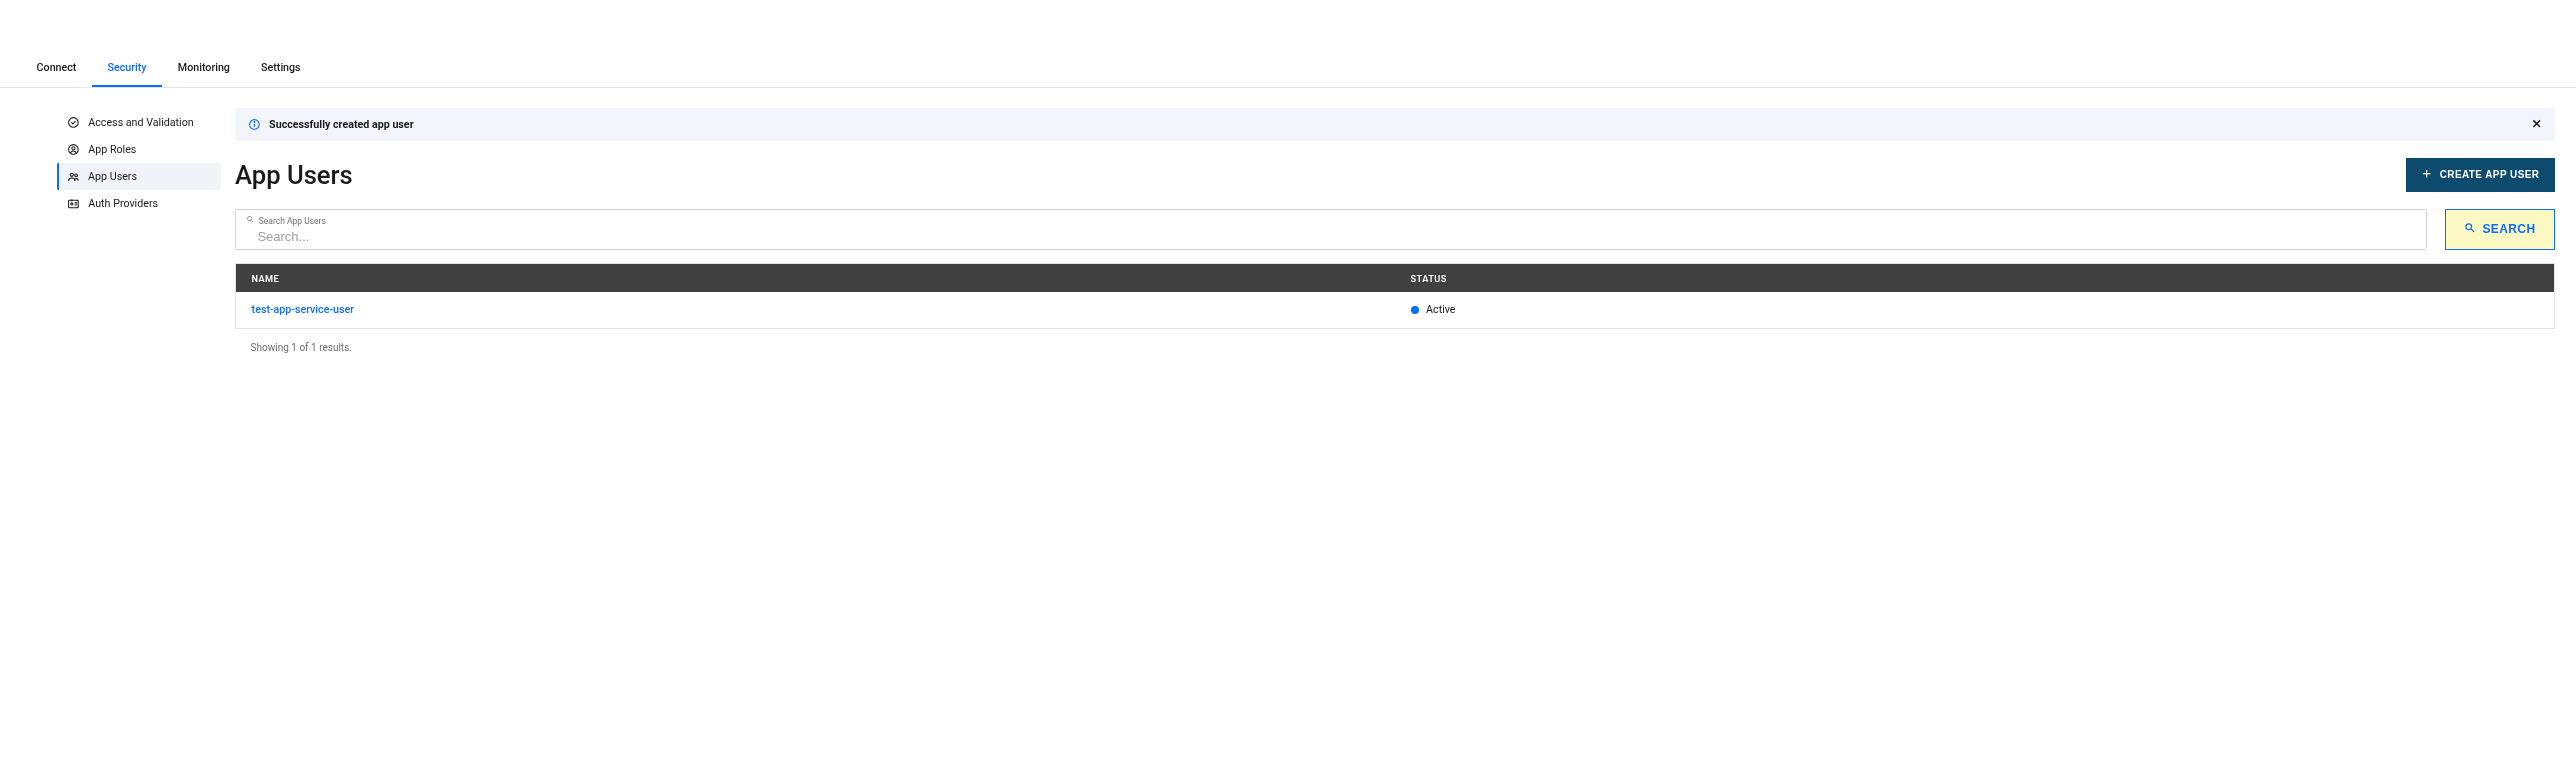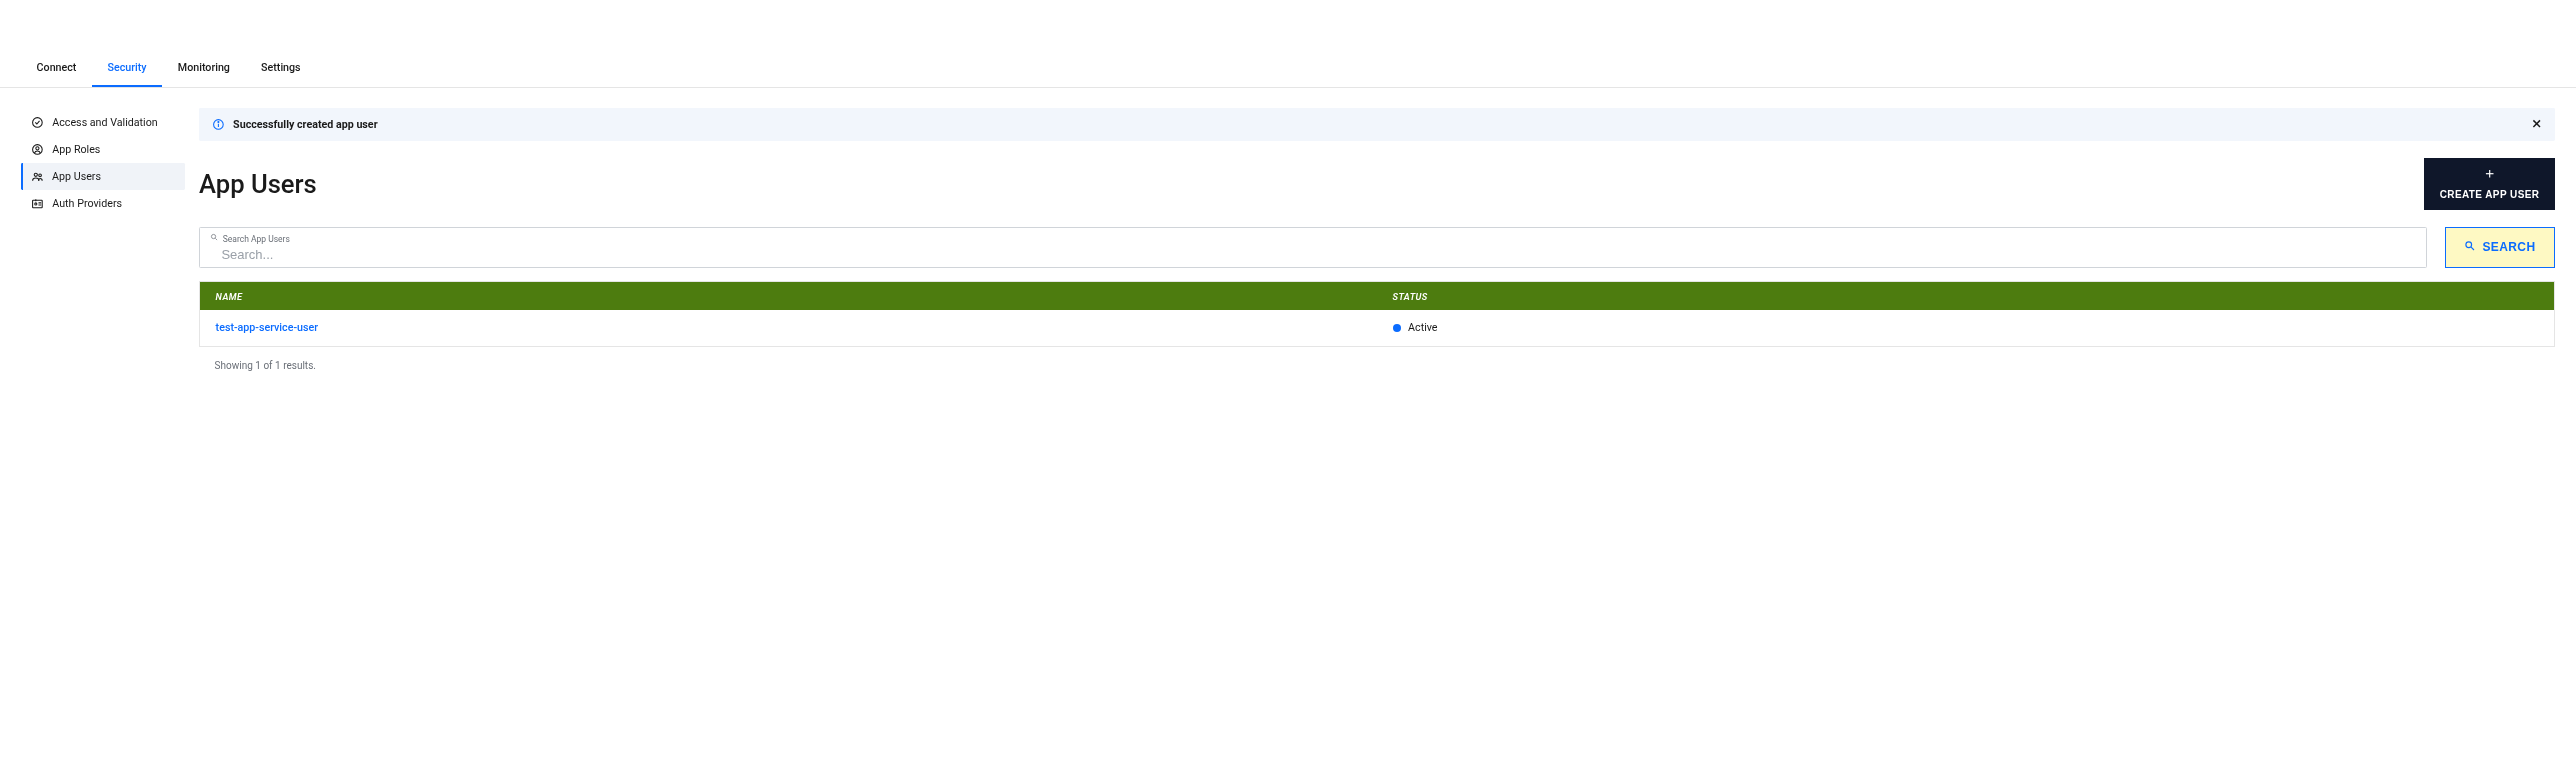--- a/index.html
+++ b/index.html
@@ -2,52 +2,52 @@
 <html style="font-size:11.4px"><head>
 <meta charset="utf-8">
 <style>
 * { box-sizing: border-box; margin: 0; padding: 0; }
 body { font-family: -apple-system, BlinkMacSystemFont, "Segoe UI", Roboto, Helvetica, Arial, sans-serif; background: #fff; color: #1a1a1a; }
 
 .top-tabs { display: flex; gap: 0; border-bottom: 0.7px solid #e5e5e5; padding: 0 21px; margin-top: 48px; }
 .top-tab { padding: 12.8px 15.6px 11.4px; font-size: 10.7px; font-weight: 500; cursor: pointer; border-bottom: 2.1px solid transparent; }
 .top-tab.active { color: #0b6cff; border-bottom-color: #0b6cff; }
 
-.layout { display: flex; }
+.layout { display: flex; margin-left: 36px; }
 .sidebar { width: 185px; padding: 21px 0 0 21px; }
 .sidebar-item { display: flex; align-items: center; gap: 8.5px; padding: 7px 10px; font-size: 10.7px; cursor: pointer; border-radius: 1.4px; }
 .sidebar-item.active { background: #f0f3f8; border-left: 2.1px solid #0b6cff; padding-left: 7.8px; }
 .sidebar-icon { width: 12.8px; height: 12.8px; display: inline-flex; align-items: center; justify-content: center; flex-shrink: 0; }
 .sidebar-icon svg { width: 12.8px; height: 12.8px; }
 
 .main { flex: 1; padding: 20px 21px 20px 14px; }
 
 .alert { display: flex; align-items: center; background: #f2f6fc; border-radius: 1.4px; padding: 8.5px 12.8px; margin-bottom: 17px; font-weight: bold; }
 .alert-icon { width: 12.8px; height: 12.8px; margin-right: 8.5px; color: #0b6cff; }
 .alert-msg { flex: 1; font-size: 10.7px; }
 .alert-close { cursor: pointer; font-size: 14px; font-weight: 700; }
 
 .header-row { display: flex; align-items: center; justify-content: space-between; margin-bottom: 17px; }
 .page-title { font-size: 25.6px; font-weight: 500; }
 
-.btn-primary { display: inline-flex; align-items: center; gap: 7px; background: #0f172a; color: #fff; border: none; padding: 10px 15.6px; font-size: 10px; font-weight: 600; letter-spacing: 0.4px; cursor: pointer; flex-direction: column; }
+.btn-primary { display: inline-flex; align-items: center; gap: 7px; background: #0c4a6e; color: #fff; border: none; padding: 10px 15.6px; font-size: 10px; font-weight: 600; letter-spacing: 0.4px; cursor: pointer; }
 .btn-primary svg { width: 11.4px; height: 11.4px; }
 
 .search-row { display: flex; gap: 18px; margin-bottom: 12.8px; }
 .search-box { flex: 1; border: 0.7px solid #d0d4d9; border-radius: 1.4px; padding: 5.7px 10px; }
 .search-label { display: flex; align-items: center; gap: 4.3px; font-size: 8.5px; color: #6a6f77; margin-bottom: 1.4px; }
 .search-label svg { width: 8.5px; height: 8.5px; }
 .search-input { width: 100%; border: none; outline: none; font-size: 13px; color: #333; padding: 1.4px 0 0 11.4px; }
 .search-input::placeholder { color: #9aa0a8; }
 
 .btn-secondary { display: inline-flex; align-items: center; gap: 7px; background: #fef9c3; color: #0b6cff; border: 0.7px solid #0b6cff; padding: 0 18.5px; font-size: 12px; font-weight: 600; letter-spacing: 0.4px; cursor: pointer; }
 .btn-secondary svg { width: 11.4px; height: 11.4px; }
 
 .table { width: 100%; border: 0.7px solid #e5e5e5; border-collapse: collapse; }
-.table thead tr { background: #4d7c0f; font-style: italic; }
+.table thead tr { background: #404040; }
 .table th { color: #fff; text-align: left; font-size: 9.2px; font-weight: 600; letter-spacing: 0.4px; padding: 8.5px 15.6px; }
 .table td { padding: 11.4px 15.6px; font-size: 10.7px; border-bottom: 0.7px solid #e5e5e5; }
 .table td.link { color: #0b6cff; font-weight: 500; cursor: pointer; }
 .status-cell { display: flex; align-items: center; gap: 7px; }
 .status-dot { width: 8.5px; height: 8.5px; border-radius: 50%; background: #0b6cff; display: inline-block; }
 
 .results-text { font-size: 10px; color: #6a6f77; padding: 12.8px 15.6px 0; }
 </style>
 </head>
 <body>

